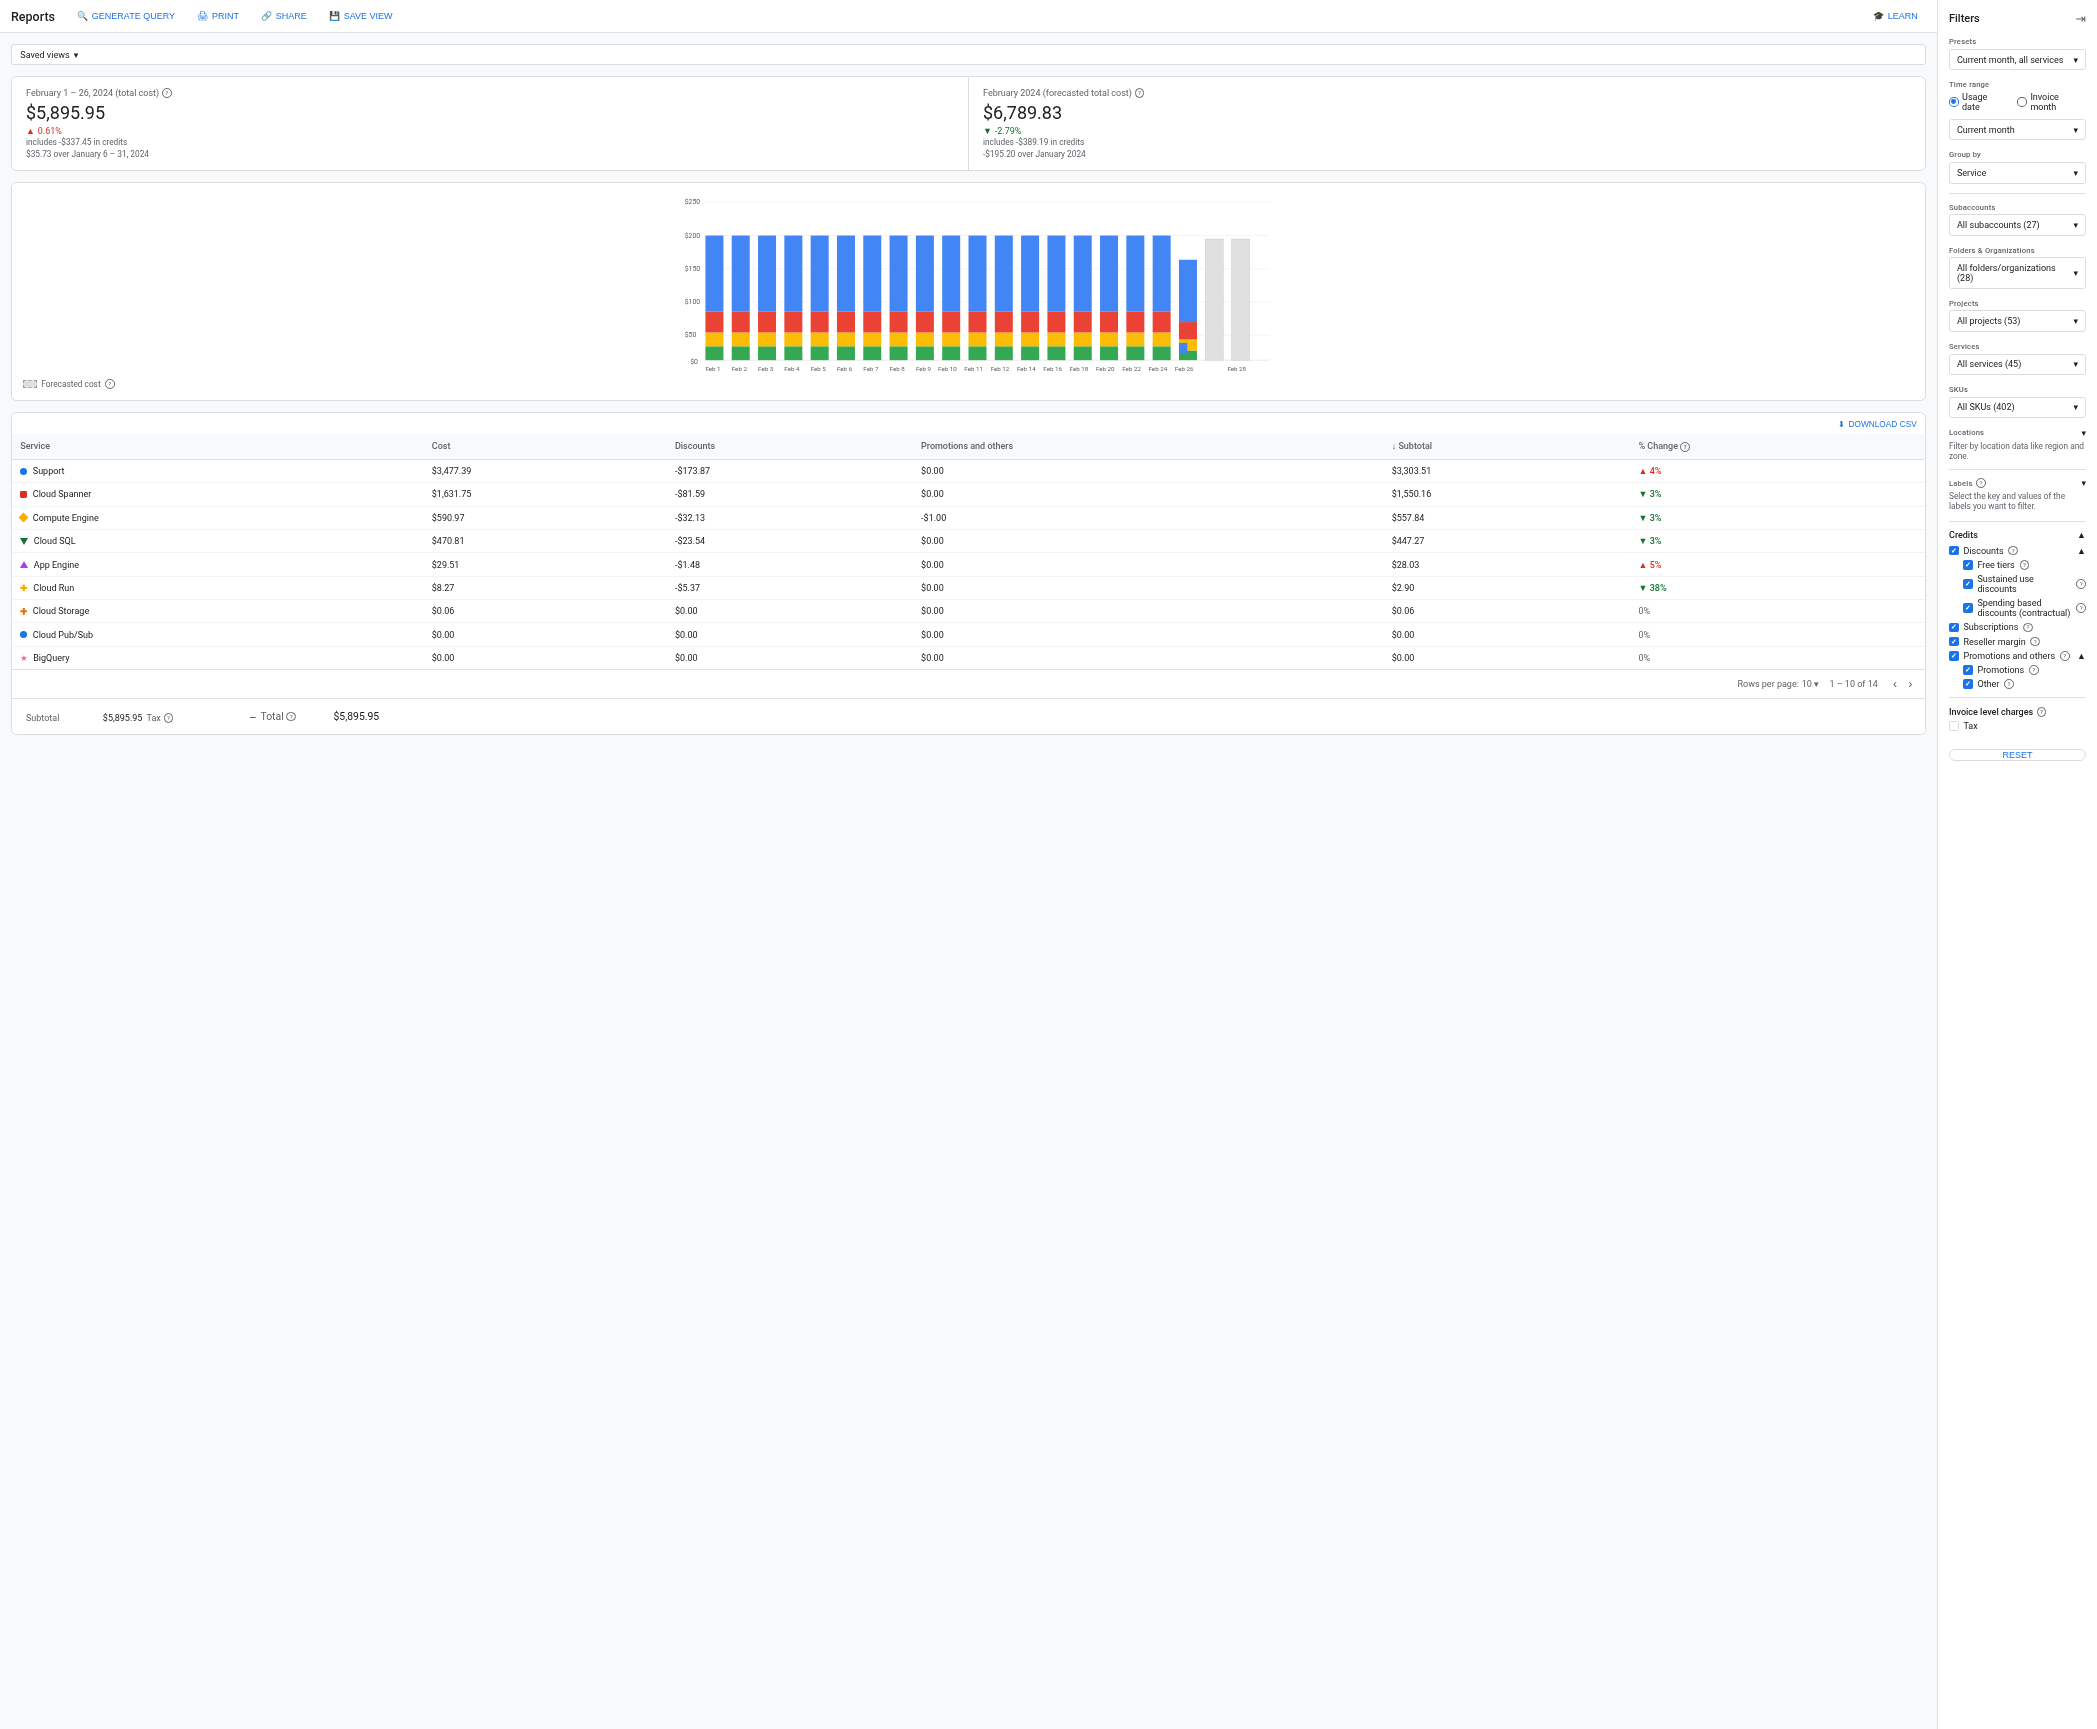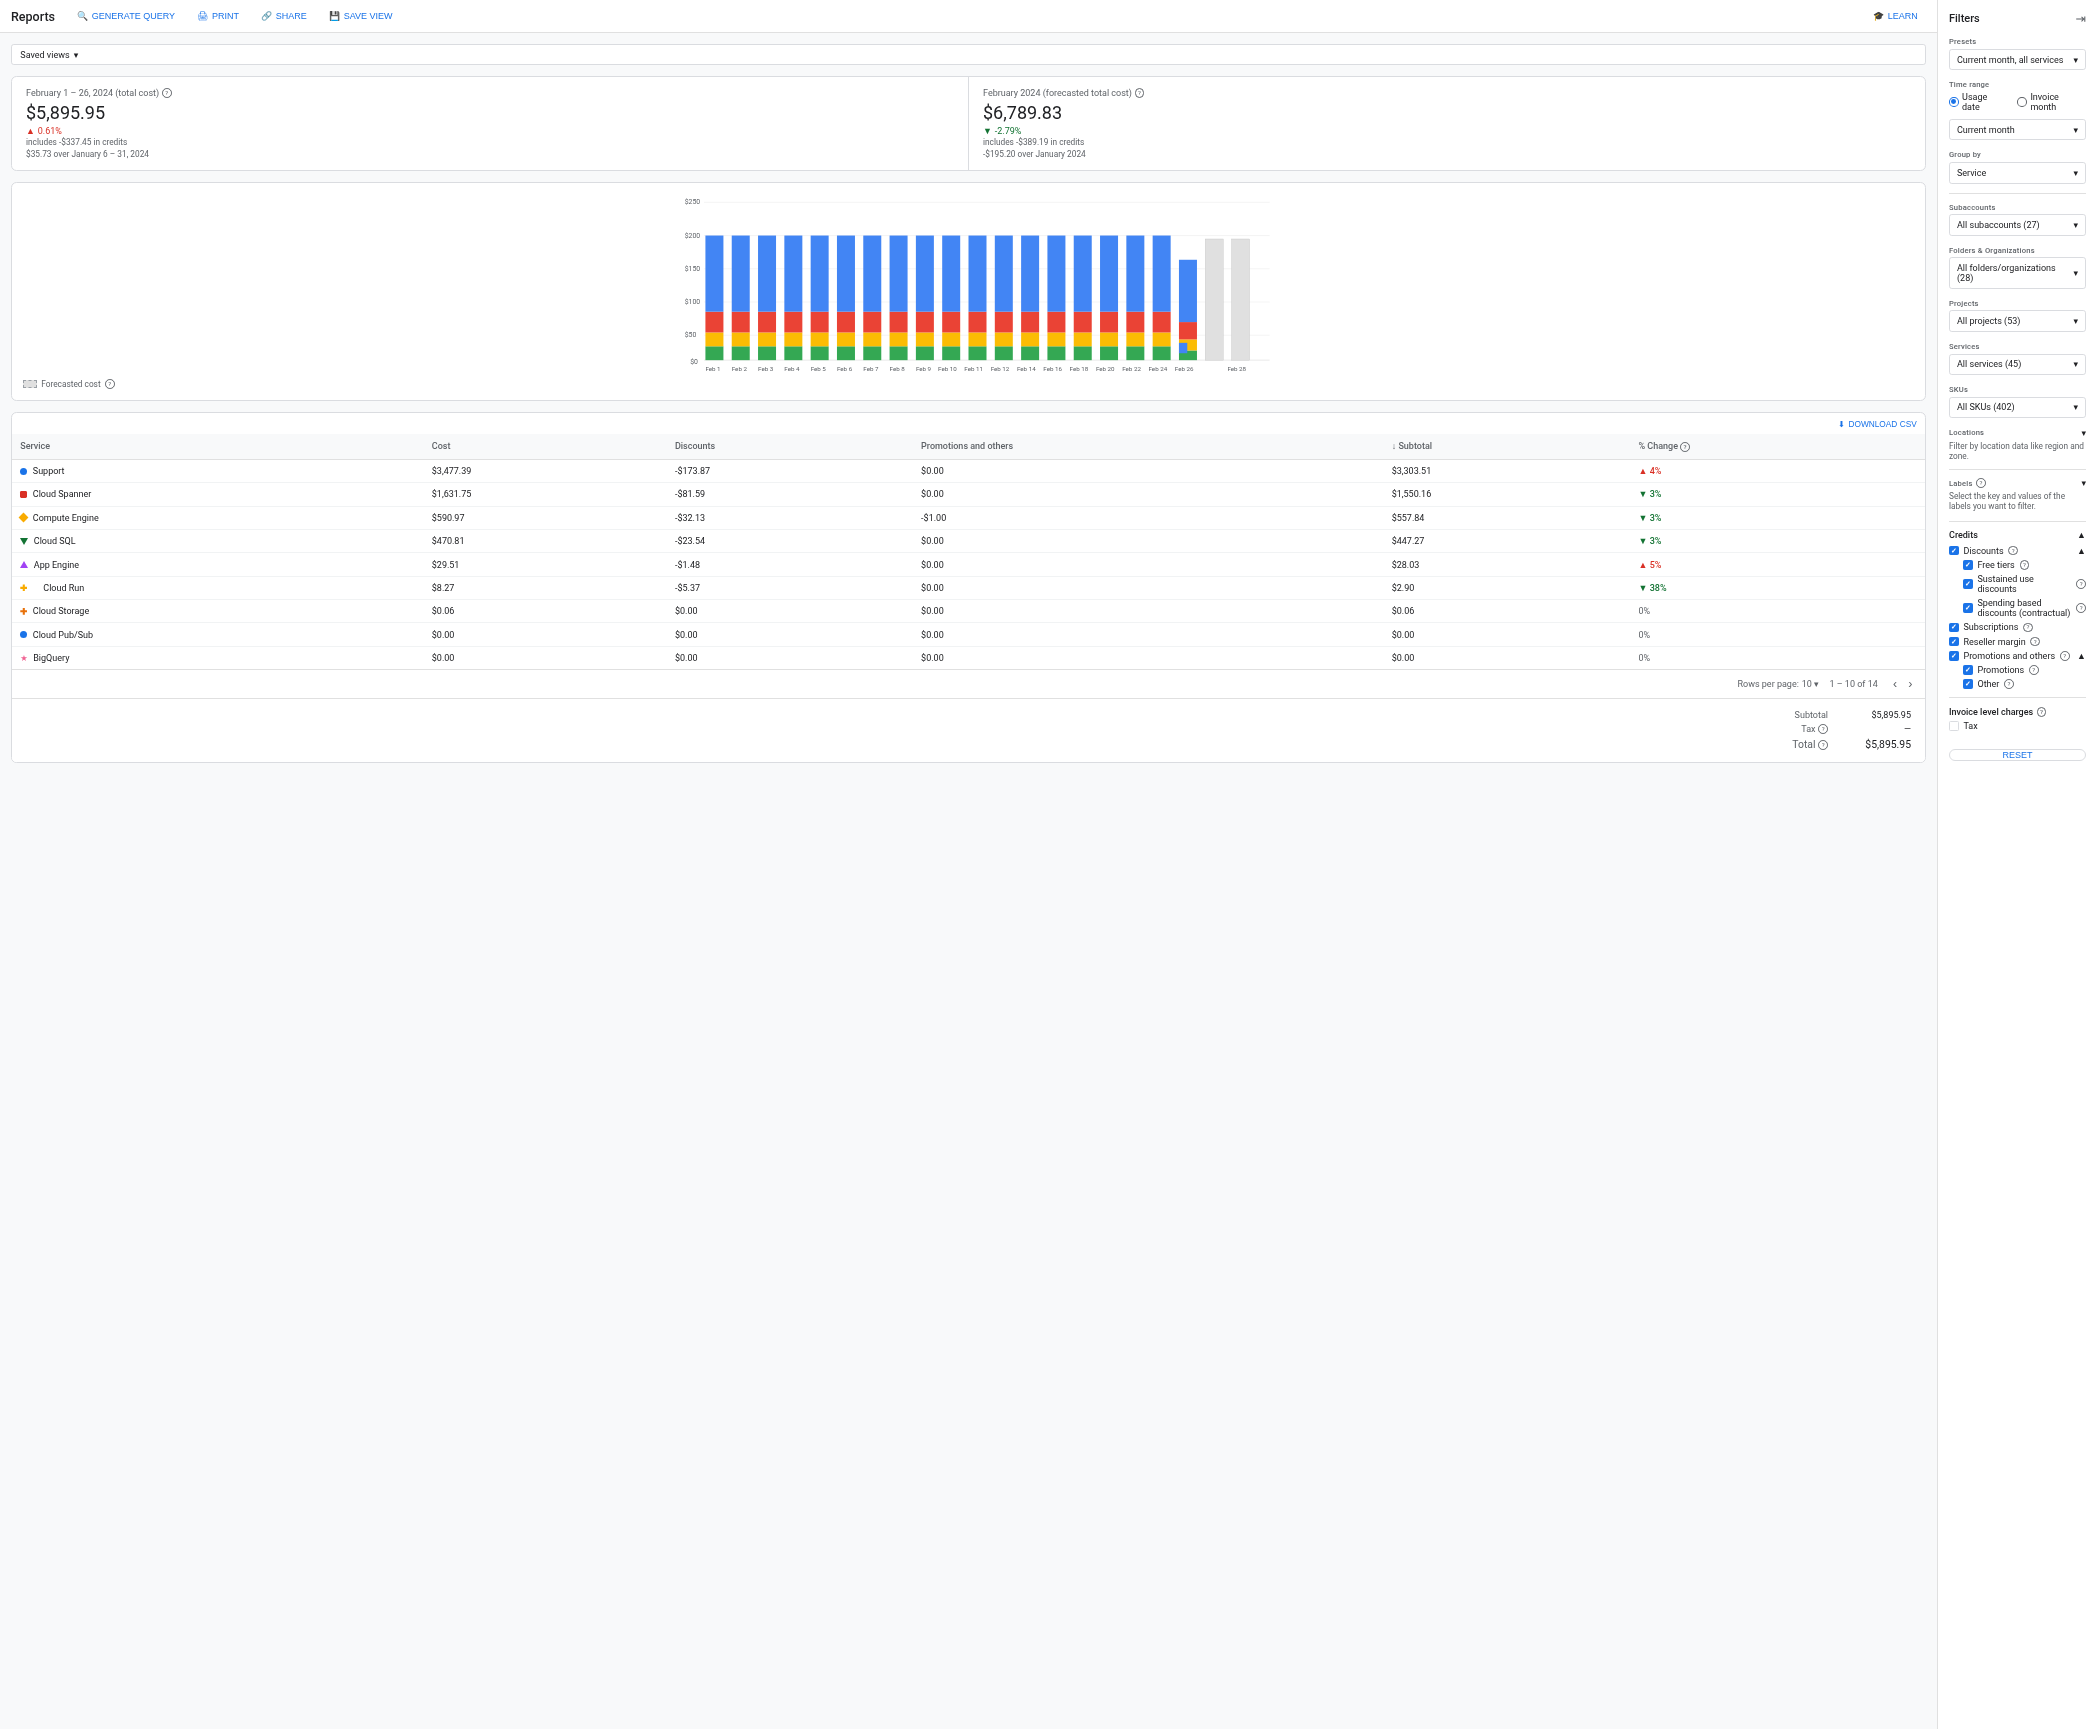--- a/index.html
+++ b/index.html
@@ -39,21 +39,21 @@
     th { padding: 7px 8.3px; text-align: left; font-weight: 500; color: #5f6368; border-bottom: 0.7px solid #e0e0e0; white-space: nowrap; }
     td { padding: 6.2px 8.3px; border-bottom: 0.7px solid #f1f3f4; color: #202124; }
     tr:last-child td { border-bottom: none; }
     .pct-up { color: #d93025; font-weight: 500; }
     .pct-down { color: #137333; font-weight: 500; }
     .pct-neutral { color: #5f6368; }
     .pagination-row { display: flex; align-items: center; justify-content: flex-end; padding: 5.5px 8.3px; gap: 11px; font-size: 9px; color: #5f6368; border-top: 0.7px solid #e0e0e0; }
     .rows-per-page { display: flex; align-items: center; gap: 2.8px; }
     .pagination-btns { display: flex; gap: 2.8px; }
     .pagination-btn { background: none; border: none; cursor: pointer; color: #5f6368; font-size: 12.5px; padding: 1.4px 4.2px; }
-    .totals-row { background: #fff; border-top: 0.7px solid #e0e0e0; padding: 11px 14px; display: flex; flex-direction: column; align-items: flex-end; gap: 4.2px; font-size: 9px; }
+    .totals-row { background: #fff; border-top: 0.7px solid #e0e0e0; padding: 11px 14px; display: flex; flex-direction: row; align-items: flex-end; gap: 4.2px; font-size: 9px; }
     .total-line { display: flex; gap: 28px; }
     .total-line .label { color: #5f6368; display: flex; align-items: center; gap: 2.8px; }
     .total-line .val { min-width: 55px; text-align: right; color: #202124; }
     .grand-total { font-size: 10.4px; font-weight: 400; }
     
     .sidebar { width: 160px; border-left: 0.7px solid #e0e0e0; background: #fff; overflow-y: auto; padding: 11px; flex-shrink: 0; }
     .sidebar-header { display: flex; align-items: center; justify-content: space-between; margin-bottom: 11px; }
     .sidebar-title { font-size: 11px; font-weight: 500; color: #202124; }
     .collapse-icon { cursor: pointer; color: #5f6368; font-size: 12.5px; }
     .filter-section { margin-bottom: 9.7px; }
@@ -382,21 +382,21 @@
                 </div>
     </td>
     <td>$29.51</td>
     <td>-$1.48</td>
     <td>$0.00</td>
     <td>$28.03</td>
     <td><span class="pct-up">▲ 5%</span></td>
   </tr>
             <tr>
     <td>
-      <div style="display:flex;align-items:center;gap:16px;">
+      <div style="display:flex;align-items:center;gap:6px;">
                   <span style="display:inline-block;width:7px;height:7px;background:#f9ab00;clip-path:polygon(35% 0%,65% 0%,65% 35%,100% 35%,100% 65%,65% 65%,65% 100%,35% 100%,35% 65%,0% 65%,0% 35%,35% 35%);flex-shrink:0;"></span>
                   <span>Cloud Run</span>
                 </div>
     </td>
     <td>$8.27</td>
     <td>-$5.37</td>
     <td>$0.00</td>
     <td>$2.90</td>
     <td><span class="pct-down">▼ 38%</span></td>
   </tr>

